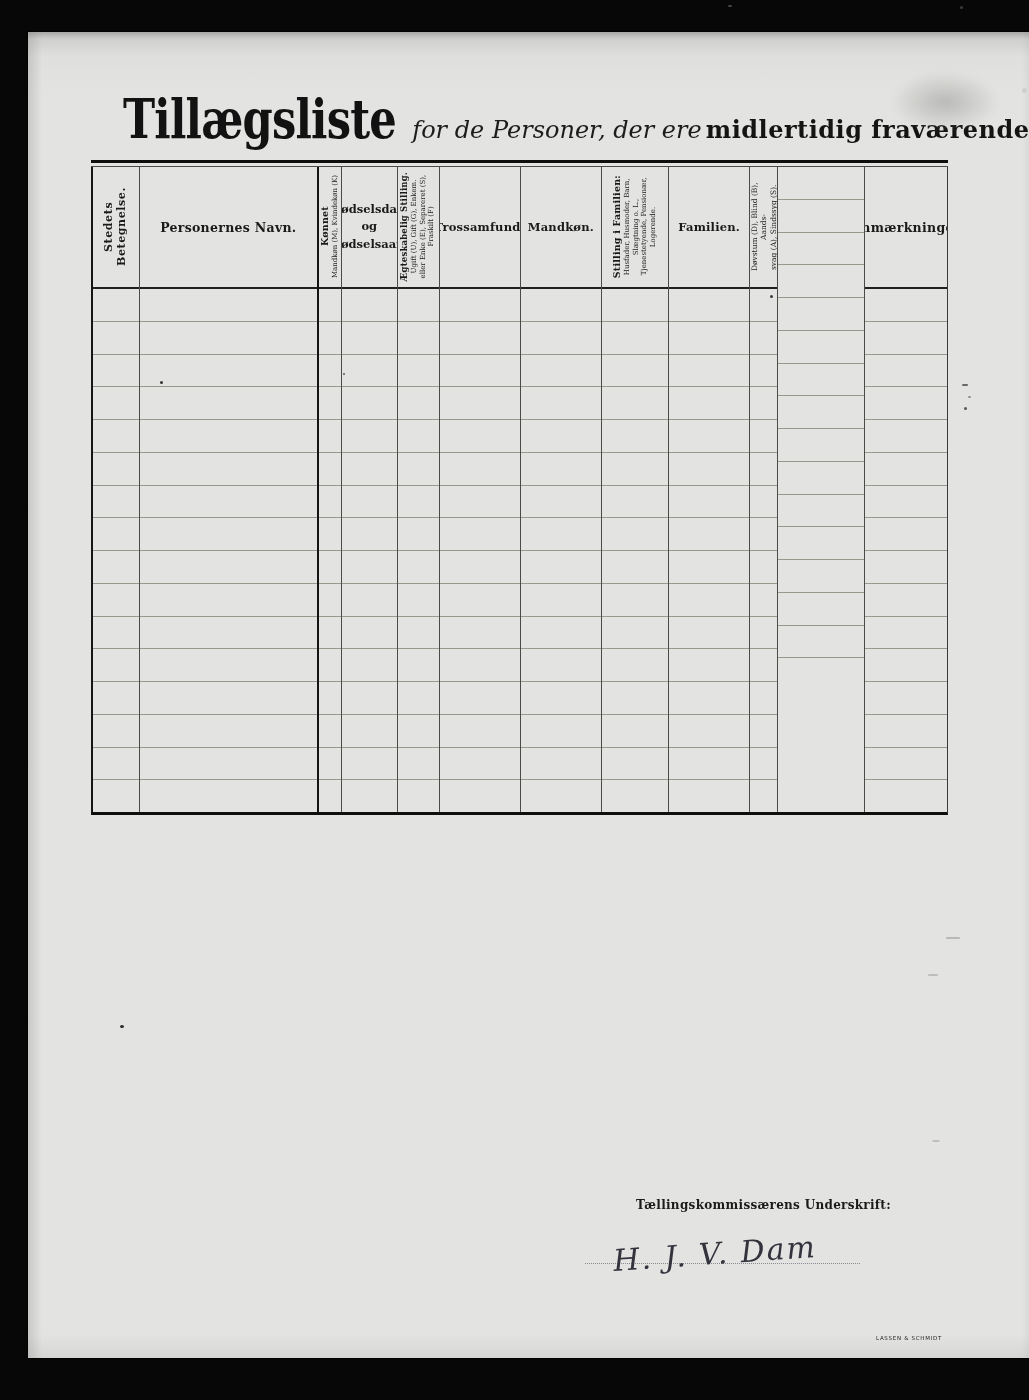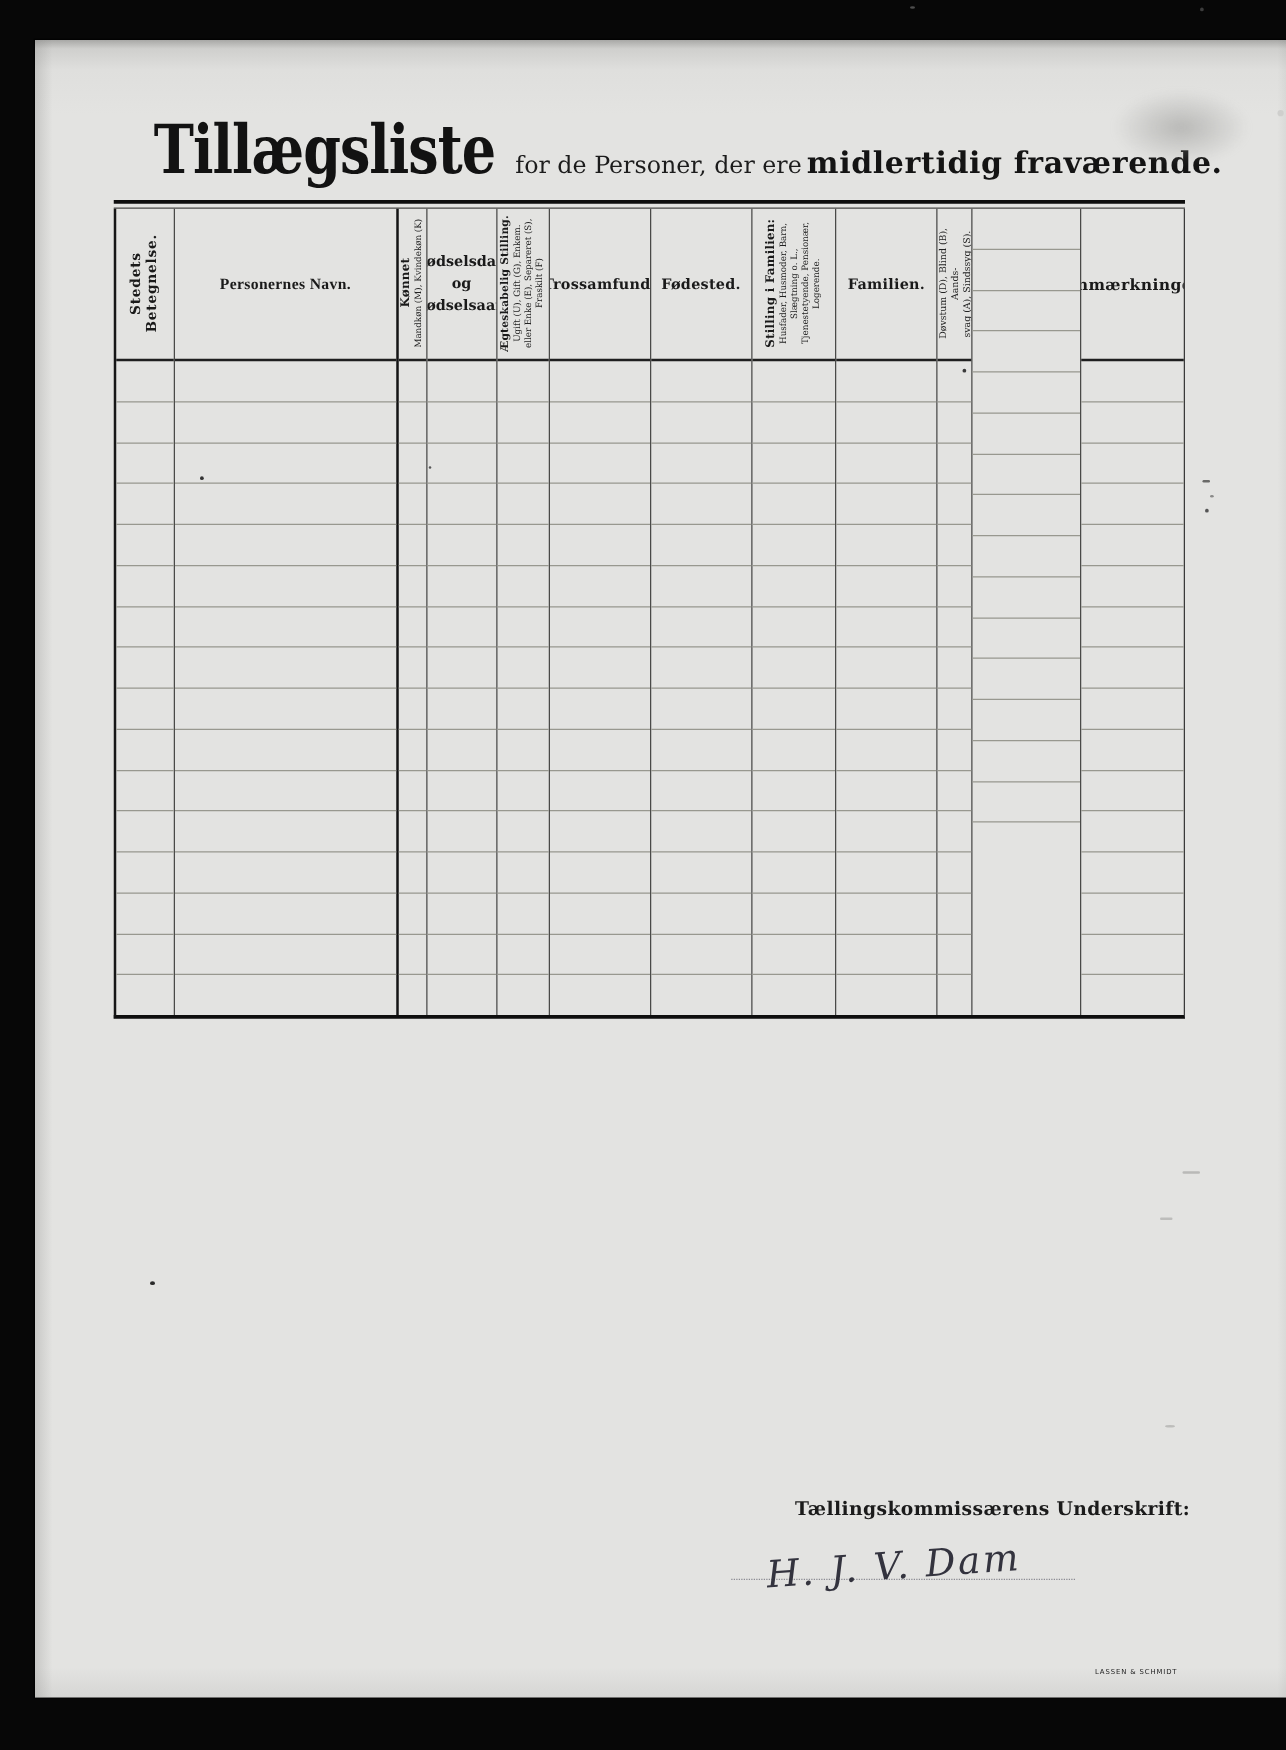--- a/index.html
+++ b/index.html
@@ -18,52 +18,52 @@
       linear-gradient(180deg, #a8a8a6 0, #cfcfcd 7px, #dfdfdd 24px, #e3e3e1 60px, #e3e3e1 calc(100% - 24px), #d6d6d4 100%);
     box-shadow:0 0 0 1px rgba(0,0,0,0.6);
   }
   
   .title-row{position:absolute;left:95px;top:60px;display:flex;align-items:baseline;white-space:nowrap;}
   .t-main{
     font-size:54px;font-weight:bold;letter-spacing:-1px;line-height:1;
     display:inline-block;transform:scaleX(0.80);transform-origin:left bottom;
     margin-right:-52px;color:#121212;
   }
-  .t-mid{font-size:19px;margin-right:4px;color:#1c1c1c;}
+  .t-mid{font-size:24px;margin-right:4px;color:#1c1c1c;font-style:italic;}
   .t-bold{font-size:24px;font-weight:bold;letter-spacing:0.5px;color:#141414;}
   
   .tbl{position:absolute;left:63px;top:128px;width:857px;}
   .dline{height:3px;background:#0e0e0e;}
   .dgap{height:3px;}
   .dthin{height:1px;background:#4a4a48;}
   .cols{
     display:flex;align-items:stretch;
     border-left:2px solid #161616;border-right:1px solid #3a3a3a;
     border-bottom:3px solid #0e0e0e;
   }
   .col{box-sizing:border-box;border-right:1px solid #4a4a48;display:flex;flex-direction:column;}
-  .col.heavy{border-right:2px solid #141414;font-family:Liberation Serif, serif;}
+  .col.heavy{border-right:2px solid #141414;}
   .col:last-child{border-right:none;}
   .hcell{
     height:122px;box-sizing:border-box;border-bottom:2px solid #1f1f1f;
     display:flex;align-items:center;justify-content:center;text-align:center;
     padding:2px 1px;overflow:hidden;
   }
   .hlabel{font-weight:bold;font-size:12.5px;letter-spacing:0.3px;}
   .hlabel.md{font-size:11.5px;font-weight:bold;letter-spacing:0.2px;}
   .hlines div{font-size:11.5px;font-weight:bold;line-height:1.5;}
   .vwrap{writing-mode:vertical-rl;transform:rotate(180deg);text-align:center;line-height:1.15;}
   .vlabel{display:block;font-weight:bold;font-size:9.5px;letter-spacing:0.2px;}
   .vlabel.big{font-size:11px;letter-spacing:0.6px;}
   .vsub{display:block;font-size:7px;line-height:1.25;color:#222;}
   .col-body{display:flex;flex-direction:column;height:523px;}
   .cell{flex:1;border-bottom:1px solid #98988f;}
   .col-body .cell:last-child{border-bottom:none;}
   
-  .sig-label{position:absolute;left:608px;top:1166px;font-size:15px;font-weight:bold;letter-spacing:0.3px;color:#1b1b1b;}
+  .sig-label{position:absolute;left:608px;top:1166px;font-size:12px;font-weight:bold;letter-spacing:0.3px;color:#1b1b1b;}
   .sig-line{position:absolute;left:557px;top:1194px;width:275px;height:37px;border-bottom:1.5px dotted #8a8a92;}
   .sig-text{
     position:absolute;left:28px;bottom:-8px;
     font-style:italic;font-size:30px;color:#33333e;
     transform:rotate(-4deg);letter-spacing:2px;white-space:nowrap;
   }
   .printer-mark{
     position:absolute;left:848px;top:1303px;
     font-family:"DejaVu Sans","Liberation Sans",sans-serif;
     font-size:5.5px;letter-spacing:0.7px;color:#1d1d1d;filter:blur(0.4px);white-space:nowrap;
@@ -248,21 +248,21 @@
               <div class="cell"></div>
               <div class="cell"></div>
               <div class="cell"></div>
               <div class="cell"></div>
               <div class="cell"></div>
             </div>
         </div>
 
         <div class="col" style="width:82px">
           <div class="hcell">
-            <span class="hlabel md">Fødested.</span>
+            <span class="hlabel md">Mandkøn.</span>
           </div>
           <div class="col-body">
               <div class="cell"></div>
               <div class="cell"></div>
               <div class="cell"></div>
               <div class="cell"></div>
               <div class="cell"></div>
               <div class="cell"></div>
               <div class="cell"></div>
               <div class="cell"></div>

